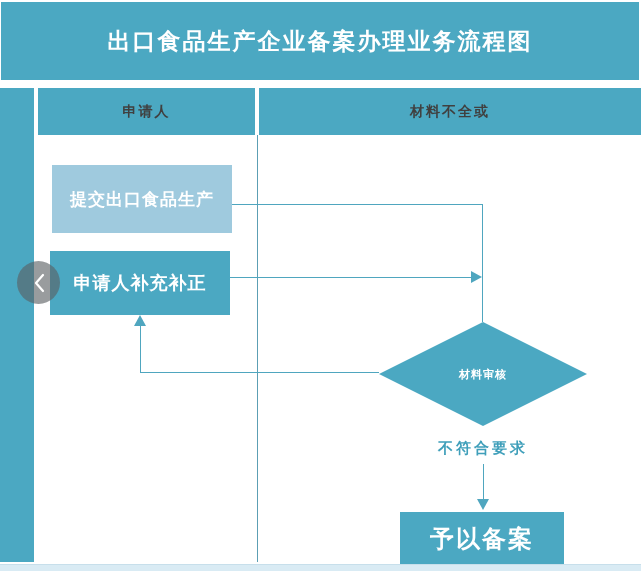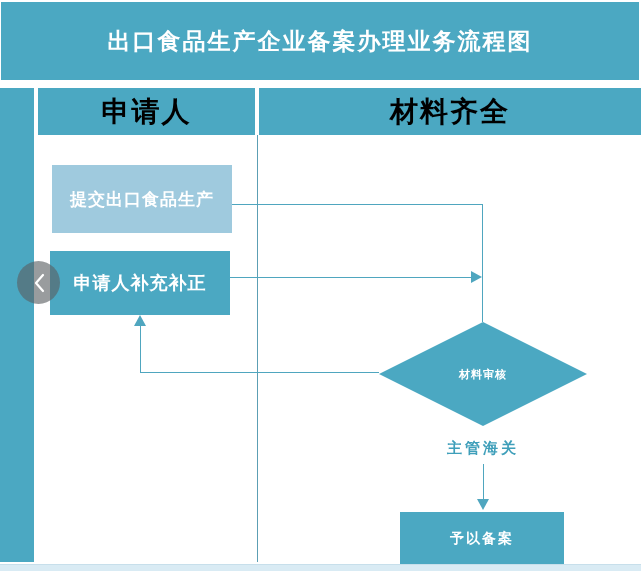--- a/index.html
+++ b/index.html
@@ -13,33 +13,33 @@
     background:#4BA8C2;display:flex;align-items:center;justify-content:center;
   }
   .title-bar span{color:#ffffff;font-size:23px;font-weight:bold;letter-spacing:2px;}
   
   .left-strip{position:absolute;left:0;top:88px;width:34px;height:474px;background:#4BA8C2;}
   
   .col-header{
     position:absolute;top:88px;height:47px;background:#4BA8C2;
     display:flex;align-items:center;justify-content:center;
   }
-  .col-header span{color:#000000;font-size:28px;font-weight:bold;letter-spacing:2px;}
+  .col-header span{color:#404040;font-size:14px;font-weight:bold;letter-spacing:2px;}
   .col-applicant{left:38px;width:217px;}
   .col-customs{left:259px;width:382px;}
   
   .divider-v{position:absolute;left:257px;top:135px;width:1px;height:427px;background:#5C9FB4;}
   
   .node{
     position:absolute;display:flex;align-items:center;justify-content:center;
     color:#ffffff;font-weight:bold;text-align:center;
   }
   .node-submit{left:52px;top:165px;width:180px;height:68px;background:#9FCADE;font-size:17px;letter-spacing:1px;}
   .node-supplement{left:50px;top:251px;width:180px;height:64px;background:#4BA8C2;font-size:18px;letter-spacing:1px;}
-  .node-record{left:400px;top:512px;width:164px;height:53px;background:#4BA8C2;font-size:14px;letter-spacing:2px;}
+  .node-record{left:400px;top:512px;width:164px;height:53px;background:#4BA8C2;font-size:24px;letter-spacing:2px;}
   .node-review{
     left:379px;top:322px;width:208px;height:104px;background:#4BA8C2;
     clip-path:polygon(50% 0,100% 50%,50% 100%,0 50%);
     font-size:11px;letter-spacing:1px;
   }
   
   .line{position:absolute;background:#4FA6BF;}
   .l1-h{left:232px;top:204px;width:250px;height:1px;}
   .l1-v{left:482px;top:204px;width:1px;height:118px;}
   .l2-h{left:228px;top:277px;width:244px;height:1px;}
@@ -75,21 +75,21 @@
   <div class="title-bar">
     <span>出口食品生产企业备案办理业务流程图</span>
   </div>
 
   <div class="left-strip"></div>
 
   <div class="col-header col-applicant">
     <span>申请人</span>
   </div>
   <div class="col-header col-customs">
-    <span>材料齐全</span>
+    <span>材料不全或</span>
   </div>
 
   <div class="divider-v"></div>
 
   <div class="line l1-h"></div>
   <div class="line l1-v"></div>
   <div class="line l2-h"></div>
   <div class="arr arr-right"></div>
   <div class="line l3-h"></div>
   <div class="line l3-v"></div>
@@ -104,21 +104,21 @@
     <span>提交出口食品生产</span>
   </div>
   <div class="node node-review">
     <span>材料审核</span>
   </div>
   <div class="node node-record">
     <span>予以备案</span>
   </div>
 
   <div class="edge-label label-complete">
-    <span>主管海关</span>
+    <span>不符合要求</span>
   </div>
 
   <div class="carousel-prev">
     <svg width="14" height="22" viewBox="0 0 14 22">
       <polyline points="11,3 4,11 11,19" fill="none" stroke="#ffffff" stroke-width="2.2" stroke-linecap="round" stroke-linejoin="round"></polyline>
     </svg>
   </div>
 
   <div class="bottom-strip"></div>
 

